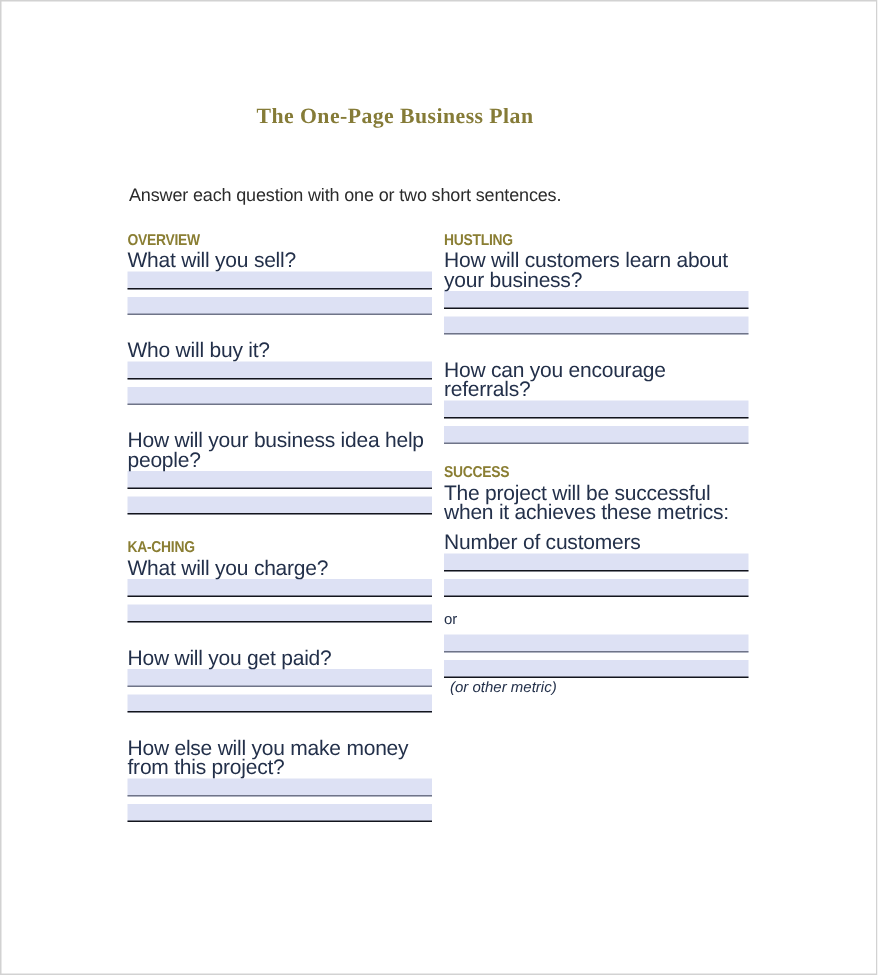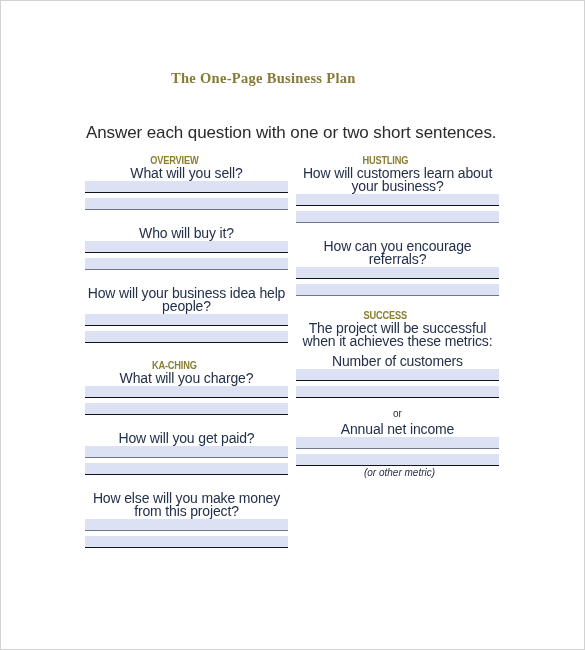--- a/index.html
+++ b/index.html
@@ -46,21 +46,21 @@
     font-size: 14.5px;
     letter-spacing: 0.3px;
     color: #857b37;
     white-space: nowrap;
   }
 
   .intro {
     position: absolute;
     left: 85px;
     top: 122px;
-    font-size: 17px;
+    font-size: 12px;
     color: #2b2b2b;
     letter-spacing: -0.1px;
     white-space: nowrap;
   }
 
   
   .col {
     position: absolute;
     top: 153px;
   }
@@ -107,21 +107,21 @@
     background: #dde1f4;
     border-bottom: 1.6px solid #12141c;
     box-sizing: content-box;
     margin: 0;
   }
   .field.soft {
     border-bottom: 1.1px solid #6f7488;
   }
   .field-gap { height: 5px; }
 
-  .block { margin-bottom: 0; text-align: center; }
+  .block { margin-bottom: 0; }
   .gap-lg  { height: 17px; }
   .gap-md  { height: 13px; }
   .gap-sm  { height: 9px; }
   .gap-xs  { height: 6px; }
   .gap-sec { height: 16px; }
 </style>
 </head>
 <body>
 
 <div class="page">
@@ -214,21 +214,20 @@
 
       <div class="q-label">Number of customers</div>
       <div class="field"></div>
       <div class="field-gap"></div>
       <div class="field"></div>
 
       <div class="gap-sm"></div>
 
       <div class="or-italic">or</div>
 
-      <div class="q-label">Annual net income</div>
       <div class="field soft"></div>
       <div class="field-gap"></div>
       <div class="field"></div>
 
       <div class="note-italic">(or other metric)</div>
     </div>
 
     <div class="gap-xs"></div>
 
   </div>

